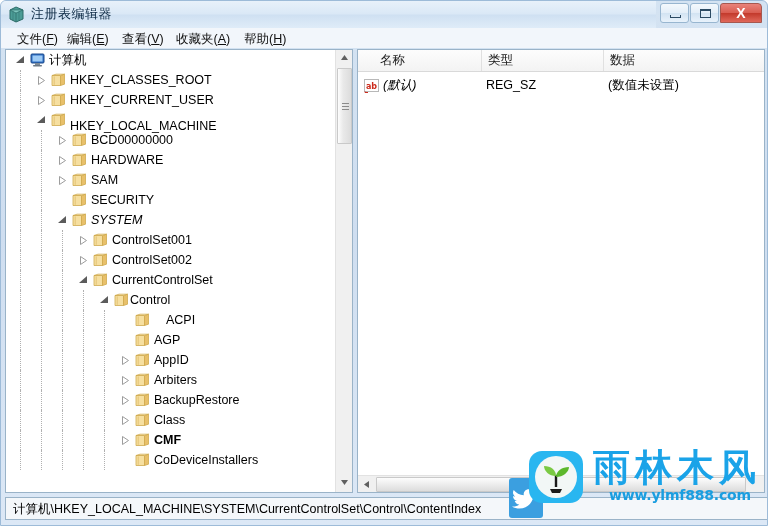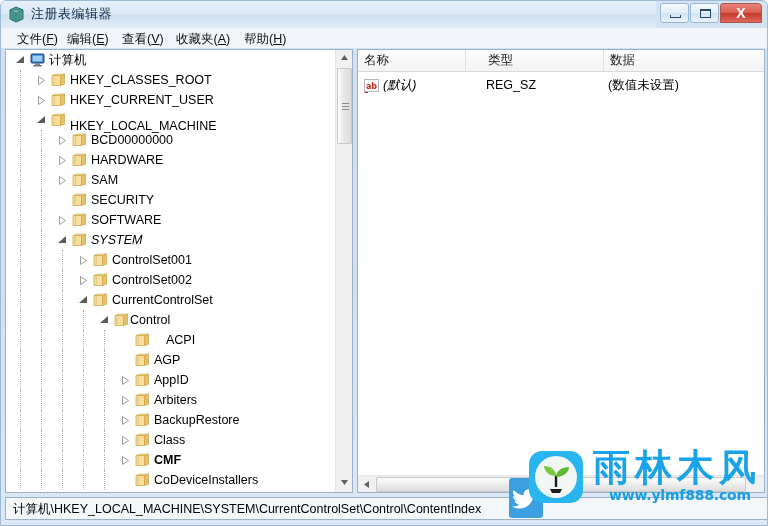--- a/index.html
+++ b/index.html
@@ -429,36 +429,20 @@
           <div class="tree-row">
             <div class="dotline" style="left: 14px; top: 0px; height: 20px;"></div>
             <div class="dotline" style="left: 35px; top: 0px; height: 20px;"></div>
             <span class="tree-icon" style="left: 66px;"><svg width="15" height="14" viewBox="0 0 15 14">
                 <path d="M1 2.5 L1 12.5 L9.5 12.5 L9.5 2.5 Z" fill="#f6dfa0" stroke="#cfa94e" stroke-width="0.8"></path>
                 <path d="M9.5 2.5 L13.5 1.2 L13.5 11.2 L9.5 12.5 Z" fill="#e8c06a" stroke="#cfa94e" stroke-width="0.8"></path>
                 <path d="M1 2.5 L5 1.2 L13.5 1.2 L9.5 2.5 Z" fill="#fbeec4" stroke="#cfa94e" stroke-width="0.8"></path>
                 <line x1="3.2" y1="3.4" x2="3.2" y2="11.8" stroke="#dcb864" stroke-width="0.7"></line>
               </svg></span>
             <span class="tree-label" style="left: 85px;">SECURITY</span>
-          </div>
-          <div class="tree-row">
-            <div class="dotline" style="left: 14px; top: 0px; height: 20px;"></div>
-            <div class="dotline" style="left: 35px; top: 0px; height: 20px;"></div>
-            <span class="tw-expander" style="left: 52px;">
-              <svg width="9" height="9" viewBox="0 0 9 9">
-                <polygon points="1.5,0.5 7.5,4.5 1.5,8.5" fill="none" stroke="#9d9d9d" stroke-width="1"></polygon>
-              </svg>
-            </span>
-            <span class="tree-icon" style="left: 66px;"><svg width="15" height="14" viewBox="0 0 15 14">
-                <path d="M1 2.5 L1 12.5 L9.5 12.5 L9.5 2.5 Z" fill="#f6dfa0" stroke="#cfa94e" stroke-width="0.8"></path>
-                <path d="M9.5 2.5 L13.5 1.2 L13.5 11.2 L9.5 12.5 Z" fill="#e8c06a" stroke="#cfa94e" stroke-width="0.8"></path>
-                <path d="M1 2.5 L5 1.2 L13.5 1.2 L9.5 2.5 Z" fill="#fbeec4" stroke="#cfa94e" stroke-width="0.8"></path>
-                <line x1="3.2" y1="3.4" x2="3.2" y2="11.8" stroke="#dcb864" stroke-width="0.7"></line>
-              </svg></span>
-            <span class="tree-label" style="left: 85px;">SOFTWARE</span>
           </div>
           <div class="tree-row">
             <div class="dotline" style="left: 14px; top: 0px; height: 20px;"></div>
             <div class="dotline" style="left: 35px; top: 0px; height: 20px;"></div>
             <span class="tw-expander" style="left: 52px;">
               <svg width="9" height="9" viewBox="0 0 9 9">
                 <polygon points="0,7 8,7 8,0" fill="#5b5b5b"></polygon>
               </svg>
             </span>
             <span class="tree-icon" style="left: 66px;"><svg width="15" height="14" viewBox="0 0 15 14">
@@ -693,21 +677,21 @@
         <div class="vs-arrow" style="top:425px">
           <svg class="arrow-tri" width="7" height="5" viewBox="0 0 7 5">
               <polygon points="0,0 7,0 3.5,5" fill="#606060"></polygon>
             </svg>
         </div>
       </div>
     </div>
 
     <div id="list-pane">
       <div id="list-header">
-        <div class="col-head" style="left:0px;   width:108px;">名称</div>
+        <div class="col-head" style="left:16px;   width:108px;">名称</div>
         <div class="col-head" style="left:124px; width:122px;">类型</div>
         <div class="col-head" style="left:246px; width:160px; border-right:none;">数据</div>
       </div>
 
       <div class="list-row" style="top:24px;">
         <span class="ab-icon">
           <svg width="15" height="14" viewBox="0 0 15 14">
             <rect x="0.5" y="0.5" width="14" height="12" fill="#ffffff" stroke="#b8b8b8"></rect>
             <text x="7.5" y="9.5" font-family="DejaVu Sans, sans-serif" font-size="8" font-weight="bold" fill="#cc2b1d" text-anchor="middle">ab</text>
             <polyline points="1,12.5 1,13.5 4,13.5" fill="none" stroke="#cc2b1d" stroke-width="1"></polyline>

